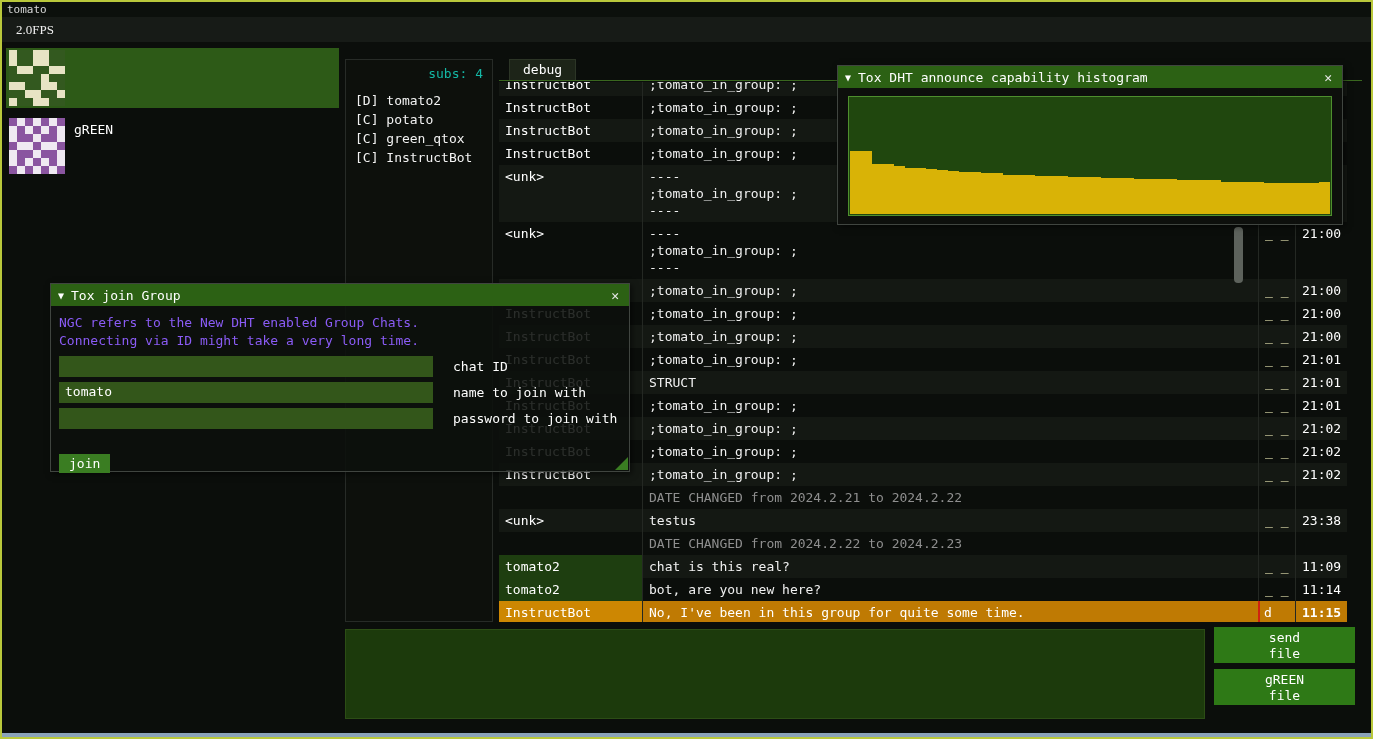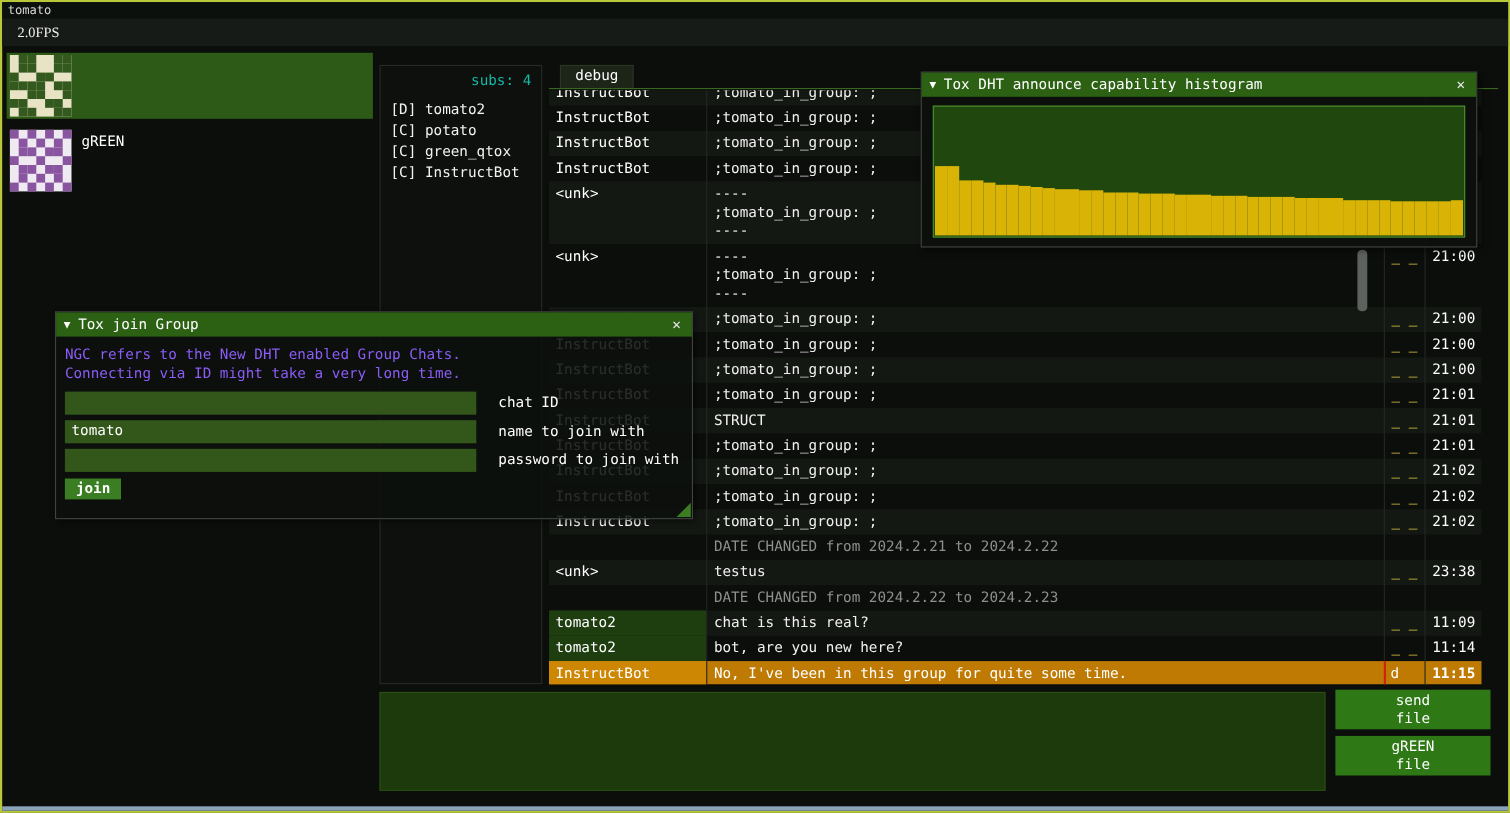--- a/index.html
+++ b/index.html
@@ -31,21 +31,21 @@
   .chat-panel { position:absolute; left:497px; top:57px; width:863px; height:563px; }
   .tabbar { height:22px; border-bottom:1px solid #3a671f; display:flex; padding-left:10px; }
   .tab { padding:2px 13px; background:#1d2418; border:1px solid #2c3526; border-bottom:none; color:#ffffff; }
   .chat-rows { position:absolute; top:23px; left:0; right:15px; bottom:0; overflow:hidden; }
   .chat-row { display:flex; min-height:23px; align-items:stretch; }
   .chat-row:nth-child(odd) { background:#141813; }
   .chat-row:first-child { margin-top:-9px; }
   .cell { padding:3px 6px; line-height:17px; }
   .cell.name { width:143px; flex:0 0 143px; color:#ffffff; overflow:hidden; white-space:nowrap; }
   .cell.msg { flex:1; border-left:1px solid #242823; white-space:pre-line; color:#f0f0f0; overflow:hidden; }
-  .cell.flags { width:37px; flex:0 0 37px; border-left:1px solid #242823; color:#fde047; white-space:nowrap; }
+  .cell.flags { width:37px; flex:0 0 37px; border-left:1px solid #242823; color:#fef9c3; white-space:nowrap; }
   .cell.time { width:52px; flex:0 0 52px; border-left:1px solid #242823; color:#ffffff; }
   .name-green { background:#1e3e10; }
   .date-row .msg { color:#8f8f8f; }
   .chat-row.highlight { background:var(--highlight-orange,#bf7a03) !important; }
   .chat-row.highlight .name { background:#cd8702; }
   .chat-row.highlight .msg { color:#ffffff; }
   .chat-row.highlight .flags { border-left:2px solid #cf2310; padding-left:4px; color:#ffffff; }
   .chat-row.highlight .time { font-weight:bold; }
   .scroll-thumb { position:absolute; right:119px; top:168px; width:9px; height:56px; background:#5d625c; border-radius:4px; }
 
@@ -66,21 +66,21 @@
   .bars { position:absolute; inset:1px; display:flex; align-items:flex-end; }
   .bar { flex:1; background:var(--histogram-yellow,#d9b306); }
 
   .join-window { left:48px; top:281px; width:580px; height:189px; background:rgba(13,16,12,0.88); }
   .join-body { padding:9px 8px; }
   .info { color:#8b5cf6; margin-bottom:3px; }
   .fields { margin-top:8px; }
   .field-row { display:flex; align-items:center; margin-bottom:5px; }
   .text-input { width:374px; height:21px; background:#33561a; padding:2px 6px; color:#ffffff; overflow:hidden; white-space:nowrap; }
   .field-label { margin-left:20px; color:#ffffff; }
-  .join-btn { display:inline-block; margin-top:1px; padding:2px 10px; background:#3a7d22; color:#ffffff; cursor:default;font-weight:bold; }
+  .join-btn { display:inline-block; margin-top:20px; padding:2px 10px; background:#3a7d22; color:#ffffff; cursor:default; }
   .resize-grip { position:absolute; right:1px; bottom:1px; width:0; height:0; border-style:solid; border-width:0 0 13px 13px; border-color:transparent transparent #3a7d22 transparent; }
 
   .bottom-strip { position:absolute; left:0; right:0; bottom:0; height:4px; background:#8ba3b9; }
 </style>
 </head>
 <body>
 
 <div id="root">
 
   <div class="titlebar">

